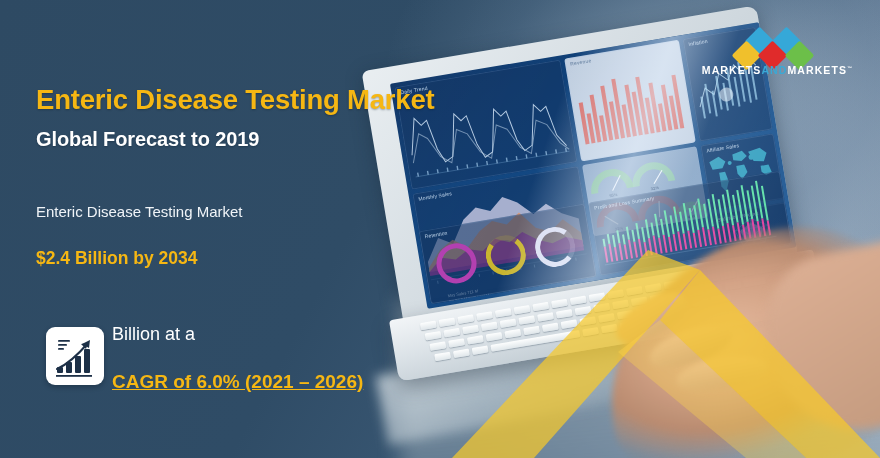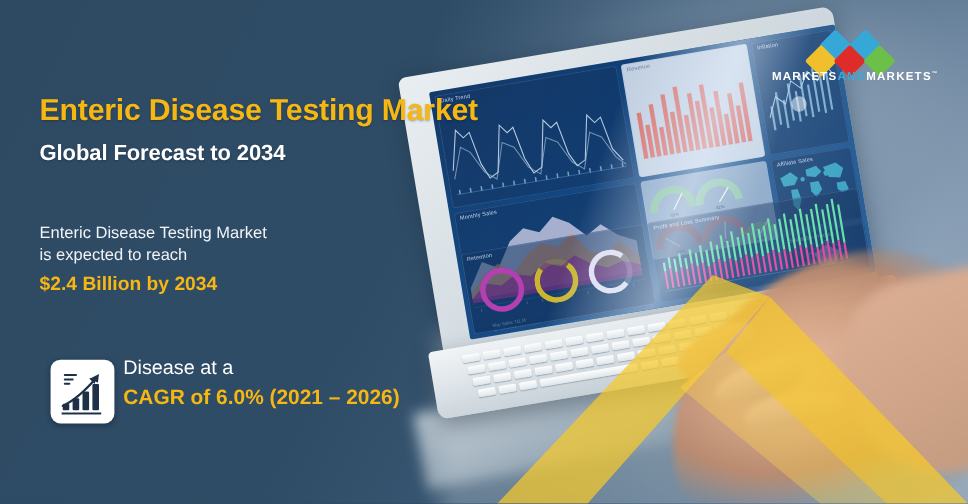--- a/index.html
+++ b/index.html
@@ -172,22 +172,22 @@
   .cagr-icon {
     position:absolute; left:46px; top:327px; width:58px; height:58px;
     background:#ffffff; border-radius:9px;
     box-shadow:0 2px 5px rgba(8,20,35,.35);
   }
   .cagr-line1 {
     position:absolute; left:112px; top:324px;
     font-size:18px; color:#ffffff; white-space:nowrap;
   }
   .cagr-line2 {
-    position:absolute; left:112px; top:351px;
-    font-size:19px; font-weight:bold; color:#f6b713; white-space:nowrap;
+    position:absolute; left:112px; top:371px;
+    font-size:19px; font-weight:bold; color:#f6b713; white-space:nowrap;text-decoration:underline;
   }
 
   
   .logo { position:absolute; left:700px; top:26px; width:155px; height:58px; }
   .dia { position:absolute; width:21px; height:21px; transform:rotate(45deg); border-radius:2px; }
   .logotext {
     position:absolute; left:0; top:38px; width:155px;
     text-align:center; font-size:10.5px; font-weight:bold;
     letter-spacing:1.1px; color:#ffffff; white-space:nowrap;
   }
@@ -530,24 +530,23 @@
   </div>
 
   <svg class="ribbon" viewBox="0 0 880 458">
     <path d="M700 270 L880 458 L806 458 L660 320 Z" fill="#f7c92b" opacity="0.72"></path>
     <path d="M700 270 L534 458 L452 458 L648 250 Z" fill="#f7c92b" opacity="0.72"></path>
     <path d="M660 320 L806 458 L746 458 L618 352 Z" fill="#ffd84d" opacity="0.35"></path>
   </svg>
 
   <div class="content">
     <div class="title">Enteric Disease Testing Market</div>
-    <div class="subtitle">Global Forecast to 2034</div>
+    <div class="subtitle">Global Forecast to 2019</div>
 
     <div class="body1">Enteric Disease Testing Market</div>
-    <div class="body2">is expected to reach</div>
     <div class="highlight">$2.4 Billion by 2034</div>
 
     <div class="cagr-icon">
       <svg width="58" height="58" viewBox="0 0 58 58">
         <g fill="#1d3047">
           <rect x="11" y="40" width="6" height="6" rx="1"></rect>
           <rect x="20" y="35" width="6" height="11" rx="1"></rect>
           <rect x="29" y="29" width="6" height="17" rx="1"></rect>
           <rect x="38" y="22" width="6" height="24" rx="1"></rect>
         </g>
@@ -558,21 +557,21 @@
         <path d="M44 13 L43 21 L36 17 Z" fill="#1d3047"></path>
         <g fill="#1d3047">
           <rect x="12" y="13" width="12" height="1.8" rx=".9"></rect>
           <rect x="12" y="17" width="9" height="1.8" rx=".9"></rect>
           <rect x="12" y="21" width="6" height="1.8" rx=".9"></rect>
         </g>
         <rect x="10" y="48" width="36" height="1.8" fill="#1d3047"></rect>
       </svg>
     </div>
 
-    <div class="cagr-line1">Disease at a</div>
+    <div class="cagr-line1">Billion at a</div>
     <div class="cagr-line2">CAGR of  6.0% (2021 – 2026)</div>
   </div>
 
   <div class="logo">
     <div class="dia" style="left:49px; top:5px;  background:#35a8d8;"></div>
     <div class="dia" style="left:76px; top:5px;  background:#35a8d8;"></div>
     <div class="dia" style="left:36px; top:19px; background:#f0c02c;"></div>
     <div class="dia" style="left:62px; top:19px; background:#e02b2b;"></div>
     <div class="dia" style="left:89px; top:19px; background:#6cbf49;"></div>
     <div class="logotext"><span>MARKETS</span><span class="and">AND</span><span>MARKETS</span><span class="tm">™</span></div>

